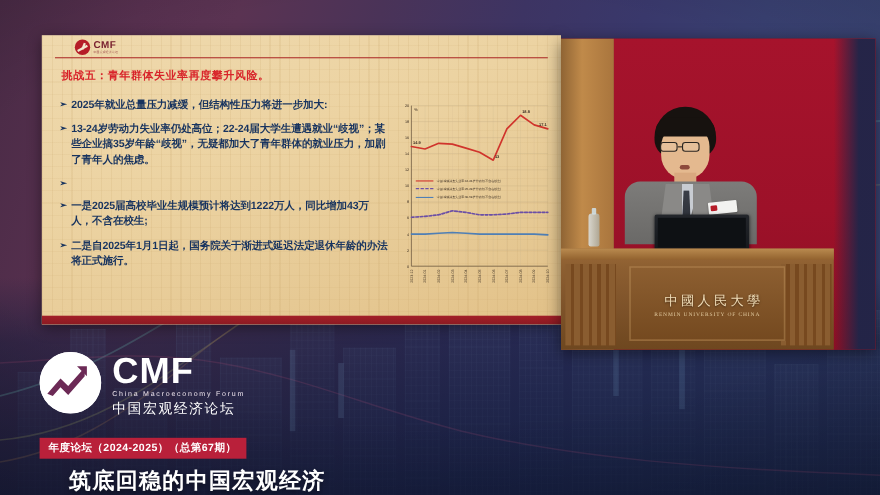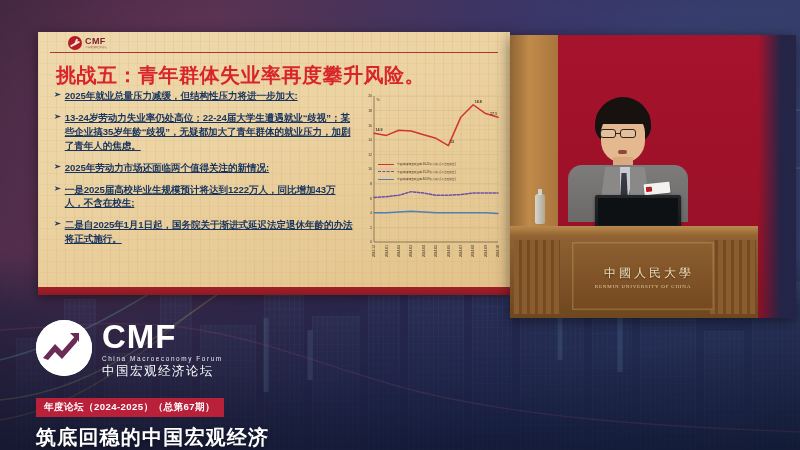--- a/index.html
+++ b/index.html
@@ -83,32 +83,32 @@
   }
   .cmf-mini .txt { display:flex; flex-direction:column; line-height:1; }
   .cmf-mini .cmf-t { font-size:9px; font-weight:700; color:#7a2230; letter-spacing:.4px; }
   .cmf-mini .cmf-s { font-size:2.6px; color:#9c4a4a; letter-spacing:.2px; margin-top:1px; }
   .head-rule {
     position:absolute; left:12px; right:12px; top:20px; height:1px;
     background:#b0342f;
   }
   .slide-title {
     position:absolute; left:18px; top:30px;
-    font-size:20px; font-weight:700; color:#d8242a;
+    font-size:10px; font-weight:700; color:#d8242a;
     letter-spacing:.5px; white-space:nowrap;
   }
   .bullets {
     position:absolute; left:16px; top:57px; width:300px;
   }
   .bl {
     display:flex; gap:4px; margin-bottom:8px;
     font-size:9.6px; color:#17335f; font-weight:700; line-height:1.45;
   }
   .bl .arw { color:#17335f; font-size:8px; line-height:1.55; flex:none; }
-  .bl .bt { letter-spacing:-.1px;text-decoration:underline; }
+  .bl .bt { letter-spacing:-.1px; }
 
   
   .chart {
     position:absolute; right:8px; top:56px; width:146px; height:196px;
   }
   .chart svg { display:block; }
   .clegend {
     position:absolute; left:22px; top:74px; width:120px;
   }
   .lgrow { display:flex; align-items:center; gap:3px; margin-bottom:3.5px; }
@@ -212,20 +212,21 @@
     font-family:"Liberation Serif", serif; }
   .lk-ribbon {
     margin-top:20px; display:inline-block; background:#b9203a;
     color:#fff; font-size:9.6px; font-weight:700; letter-spacing:.4px;
     padding:3px 9px 3px 8px;
   }
   .lk-head {
     margin-top:7px; font-size:20px; font-weight:700; color:#fff;
     letter-spacing:1.2px; text-shadow:0 2px 5px rgba(0,0,0,.45);
     white-space:nowrap;
+    text-align:right;
   }
 </style>
 </head>
 <body>
 
 <div id="stage">
 
   <div class="bg-base"></div>
 
   <div class="sky">
@@ -282,21 +283,20 @@
       <div class="bl">
         <span class="arw">➢</span>
         <span class="bt">2025年就业总量压力减缓，但结构性压力将进一步加大:</span>
       </div>
       <div class="bl">
         <span class="arw">➢</span>
         <span class="bt">13-24岁劳动力失业率仍处高位；22-24届大学生遭遇就业“歧视”；某些企业搞35岁年龄“歧视”，无疑都加大了青年群体的就业压力，加剧了青年人的焦虑。</span>
       </div>
       <div class="bl">
         <span class="arw">➢</span>
-        <span class="bt">2025年劳动力市场还面临两个值得关注的新情况:</span>
       </div>
       <div class="bl">
         <span class="arw">➢</span>
         <span class="bt">一是2025届高校毕业生规模预计将达到1222万人，同比增加43万人，不含在校生;</span>
       </div>
       <div class="bl">
         <span class="arw">➢</span>
         <span class="bt">二是自2025年1月1日起，国务院关于渐进式延迟法定退休年龄的办法将正式施行。</span>
       </div>
     </div>

